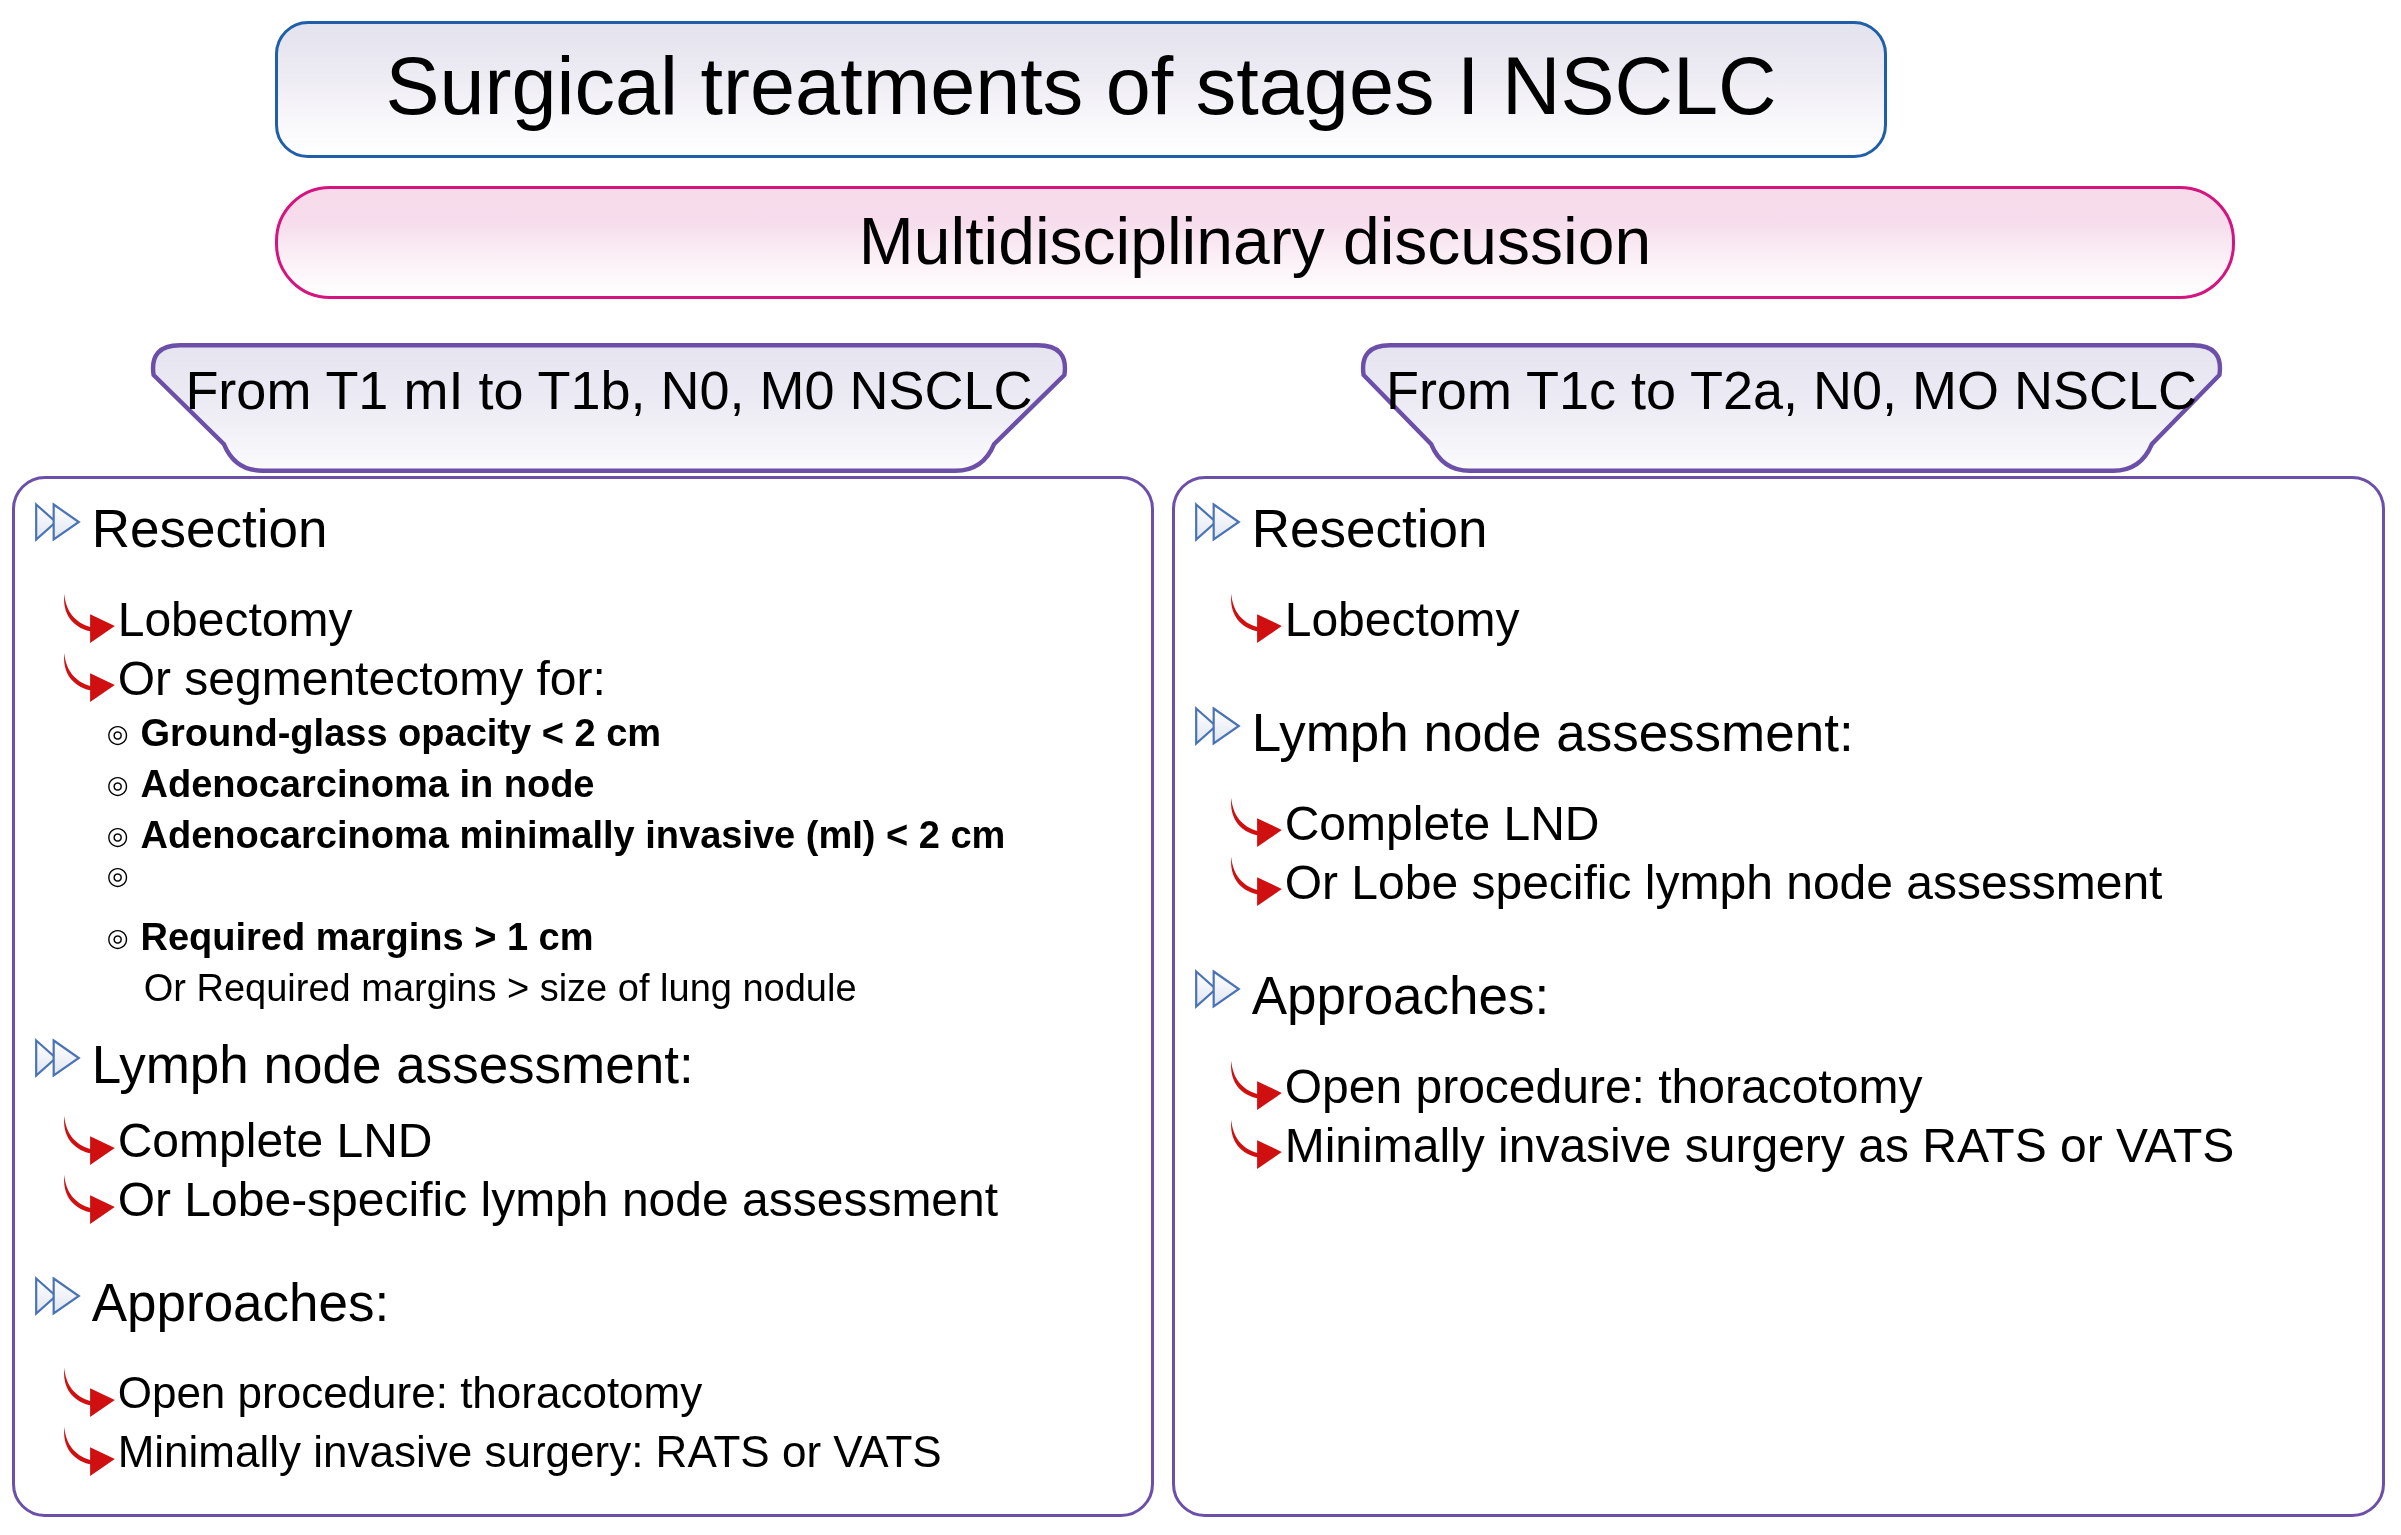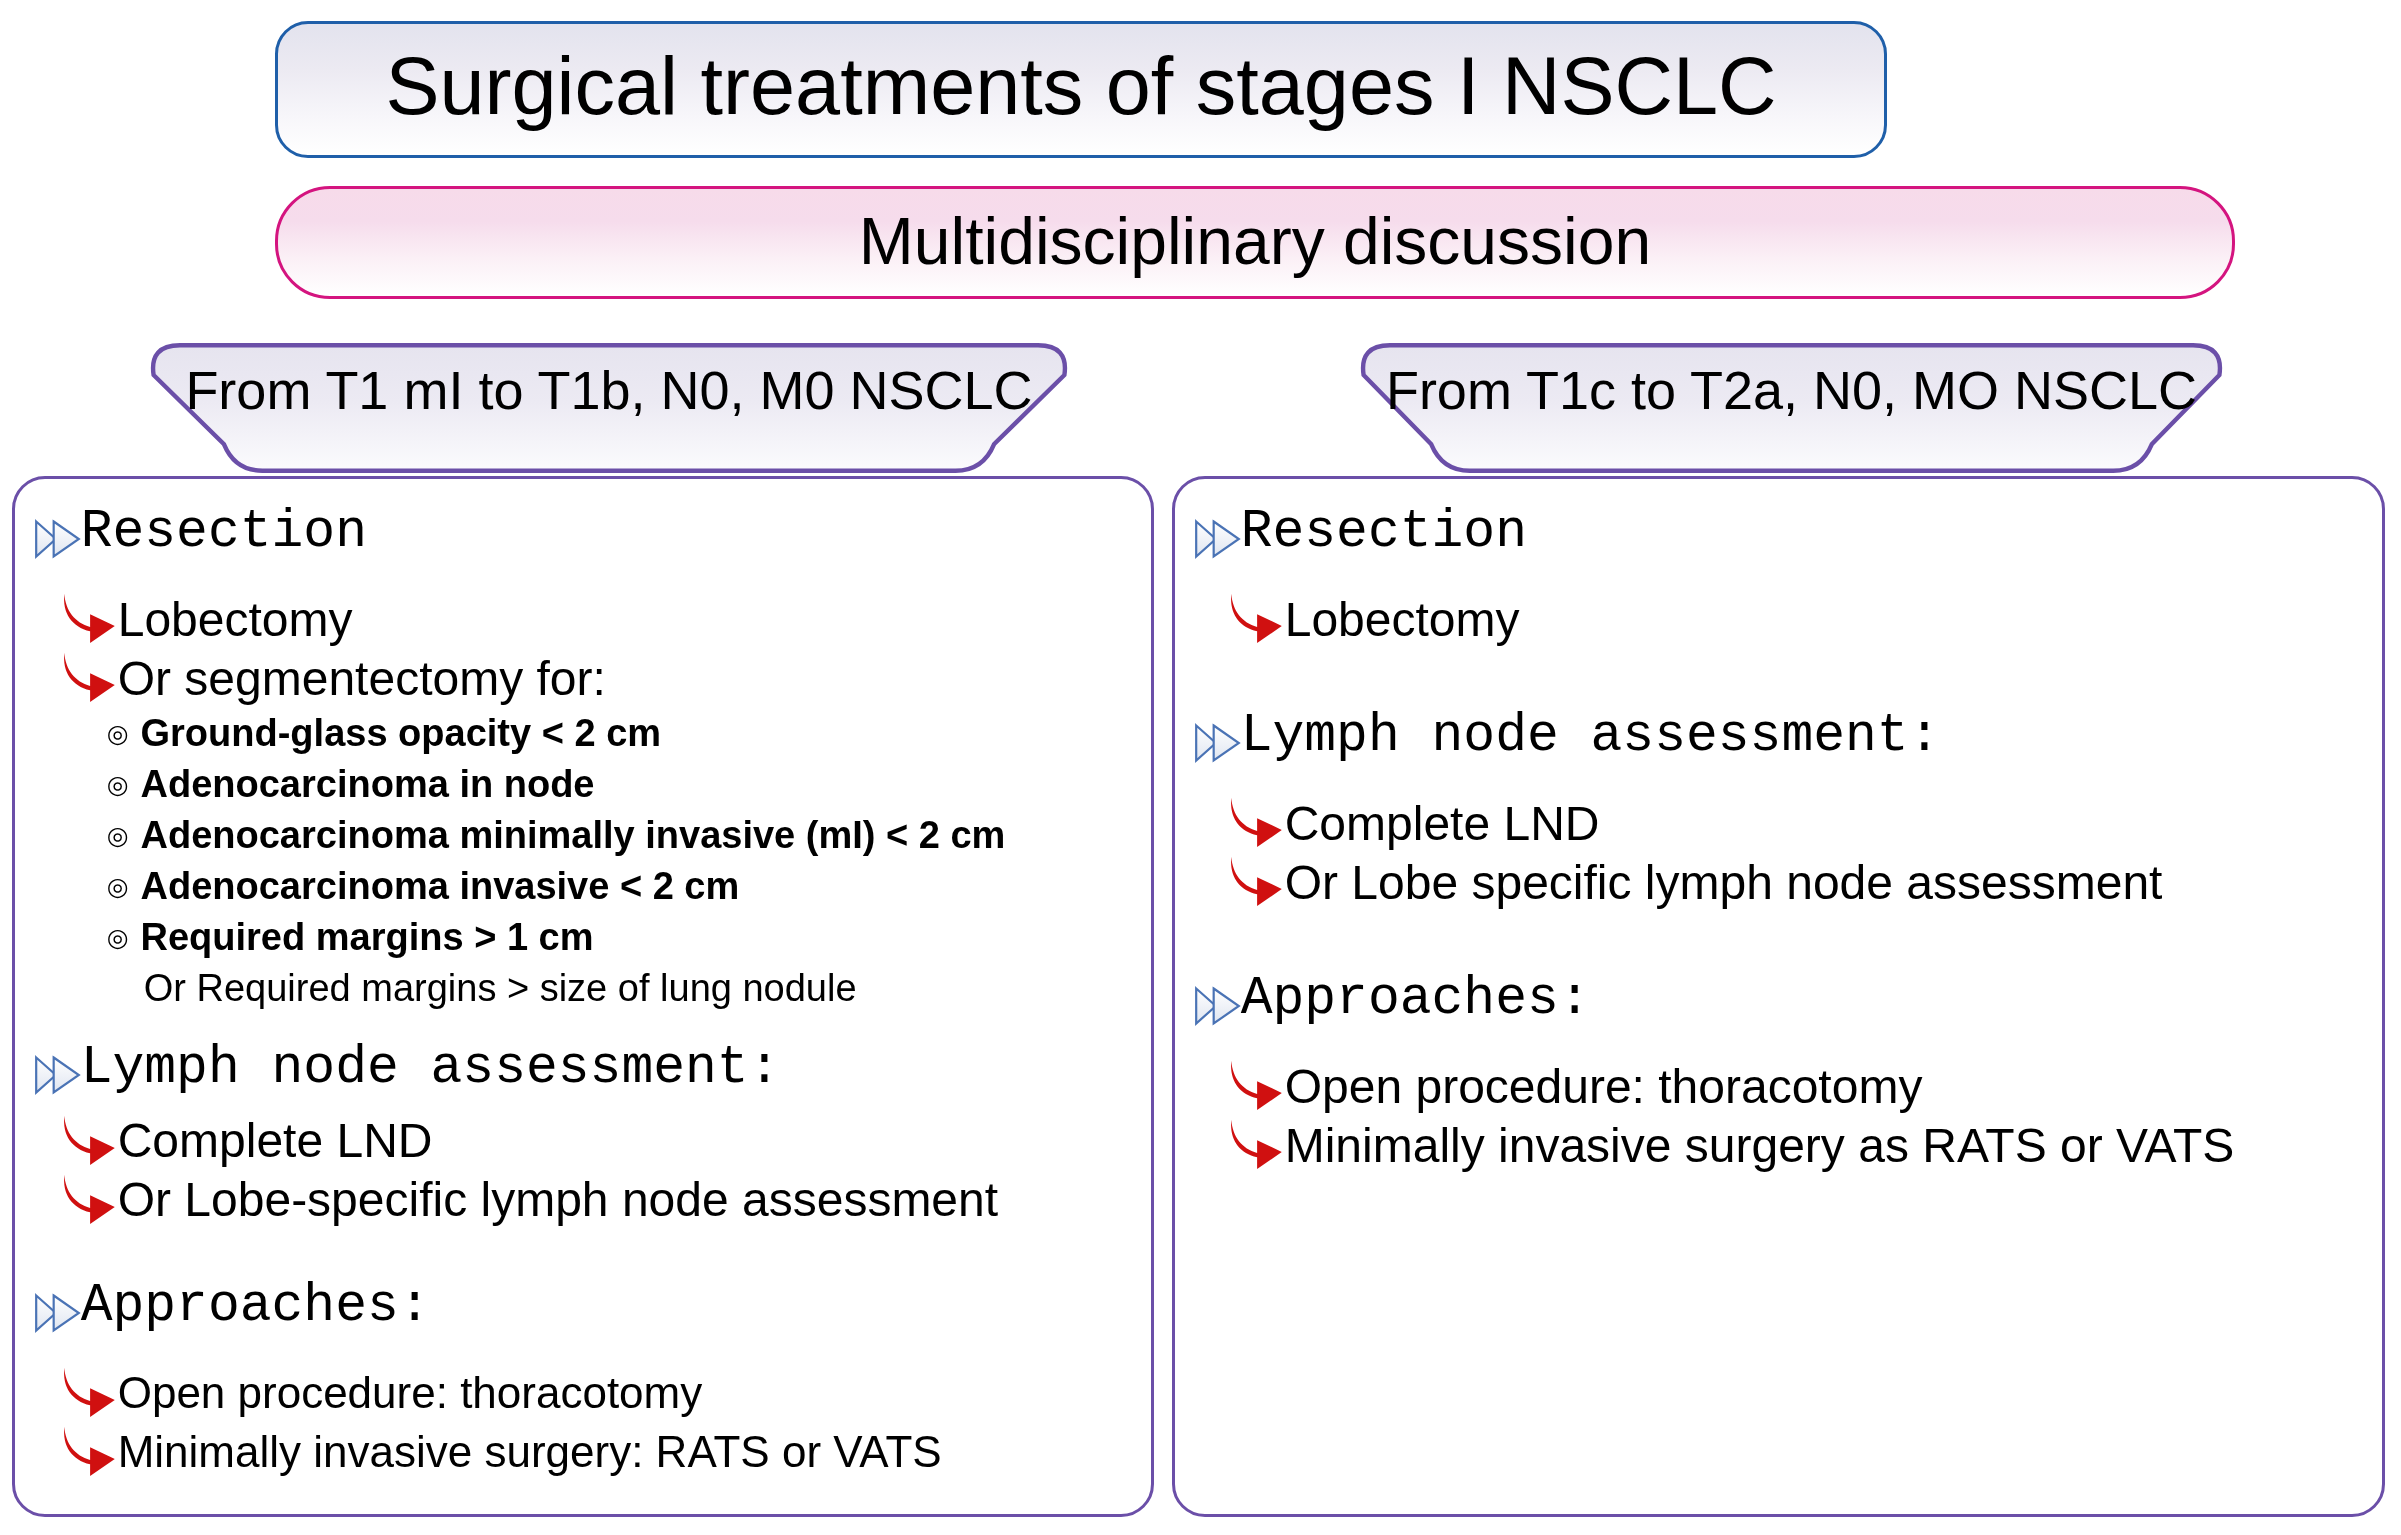--- a/index.html
+++ b/index.html
@@ -91,23 +91,23 @@
     padding: 23px 16.5px 16.5px 18.7px;
   }
   #panel-left  { left: 12px;   top: 476px; width: 1142px; height: 1041px; }
   #panel-right { left: 1172px; top: 476px; width: 1213px; height: 1041px; }
 
   .section { margin: 0; }
 
   
   .head-row {
     display: flex;
-    align-items: flex-end;
+    align-items: flex-start;
+    gap: 11px;
     height: 57px;
-    font-family: Liberation Mono, monospace;
   }
   .head-label {
     font-size: 53px;
     line-height: 1;
     white-space: nowrap;
   }
   .chev-icon { flex: 0 0 auto; width: 47px; height: 40px; display: block; }
 
   
   .arrow-row {
@@ -251,21 +251,20 @@
       <div class="sub-item">
         <span class="sub-bullet">◎</span>
         <span class="sub-text">Adenocarcinoma in node</span>
       </div>
       <div class="sub-item">
         <span class="sub-bullet">◎</span>
         <span class="sub-text">Adenocarcinoma minimally invasive (mI) &lt; 2 cm</span>
       </div>
       <div class="sub-item">
         <span class="sub-bullet">◎</span>
-        <span class="sub-text">Adenocarcinoma invasive &lt; 2 cm</span>
       </div>
       <div class="sub-item">
         <span class="sub-bullet">◎</span>
         <span class="sub-text">Required margins &gt; 1 cm</span>
       </div>
       <div class="sub-cont">Or Required margins &gt; size of lung nodule</div>
     </div>
   </div>
 
   <div class="gap-sm"></div>

